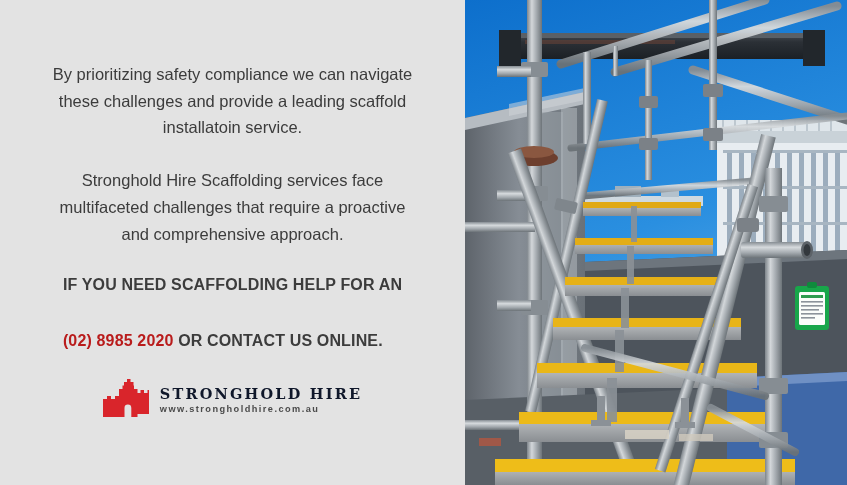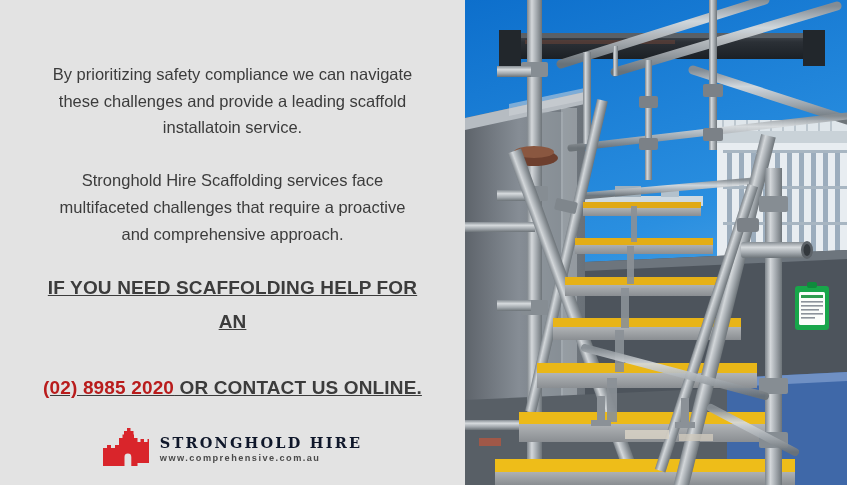--- a/index.html
+++ b/index.html
@@ -53,30 +53,28 @@
     font-size: 16.5px;
     line-height: 1.62;
     color: #3c3c3c;
     max-width: 365px;
   }
   .para-1 { margin-top: 26px; }
   .para-2 { margin-top: 19px; }
 
   .cta-block {
     margin-top: 24px;
-    text-align: center;
     font-family: "Liberation Sans", sans-serif;
     font-weight: bold;
-    font-size: 19px;
+    font-size: 16px;
     line-height: 1.75;
     letter-spacing: 0.15px;
     color: #3c3c3c;
     max-width: 400px;
     text-transform: uppercase;
-    text-decoration: underline;
   }
   .cta-phone {
     color: #b91c1c;
     font-weight: bold;
   }
 
   
   .logo {
     margin-top: 24px;
     display: flex;
@@ -150,21 +148,21 @@
             <path d="M21 3 h3 v-3 h3.5 v3 h3 v8 h-9.5 Z"></path>
 
             <path d="M34 14 h3.5 v-3 h3.5 v3 h3.5 v-3 h1.5 v24 H34 Z"></path>
           </g>
 
           <path d="M21.5 38 v-9 a3.4 3.4 0 0 1 6.8 0 v9 Z" fill="#e3e3e3"></path>
         </svg>
       </span>
       <span class="logo-words">
         <span class="logo-name">STRONGHOLD HIRE</span>
-        <span class="logo-url">www.comprehensive.com.au</span>
+        <span class="logo-url">www.strongholdhire.com.au</span>
       </span>
     </div>
 
   </div>
 
   <div class="photo">
     <svg width="382" height="485" viewBox="0 0 382 485" aria-hidden="true">
       <defs>
         <linearGradient id="sky" x1="0" y1="0" x2="0.25" y2="1">
           <stop offset="0" stop-color="#0d6fcc"></stop>

